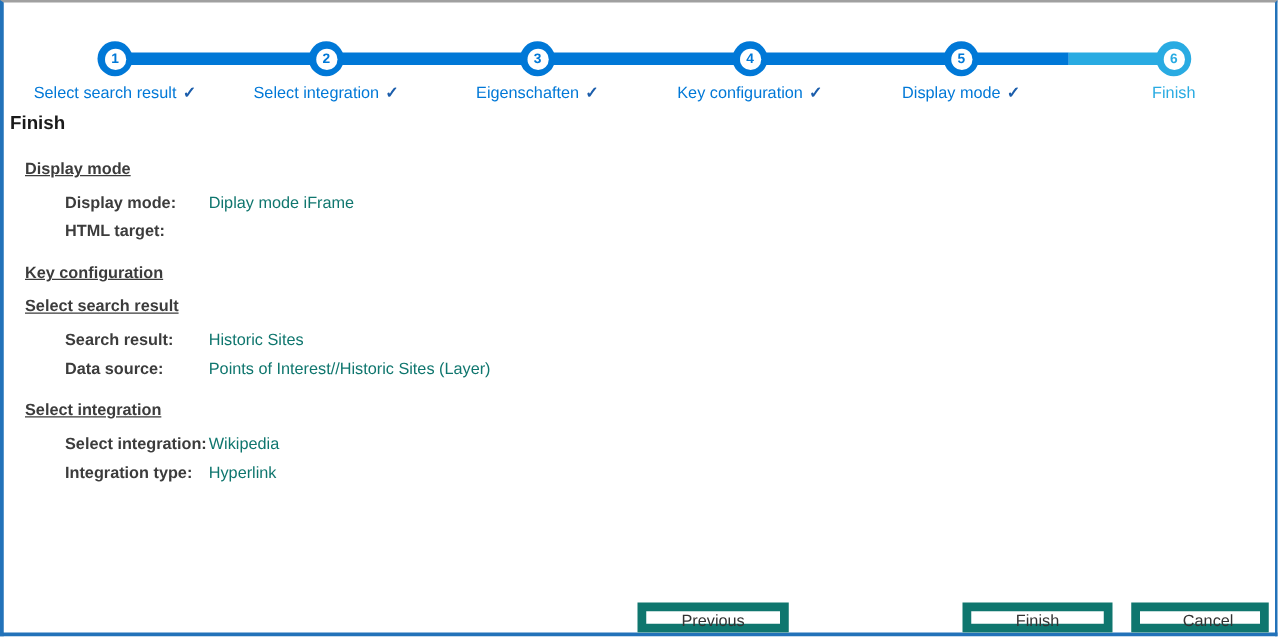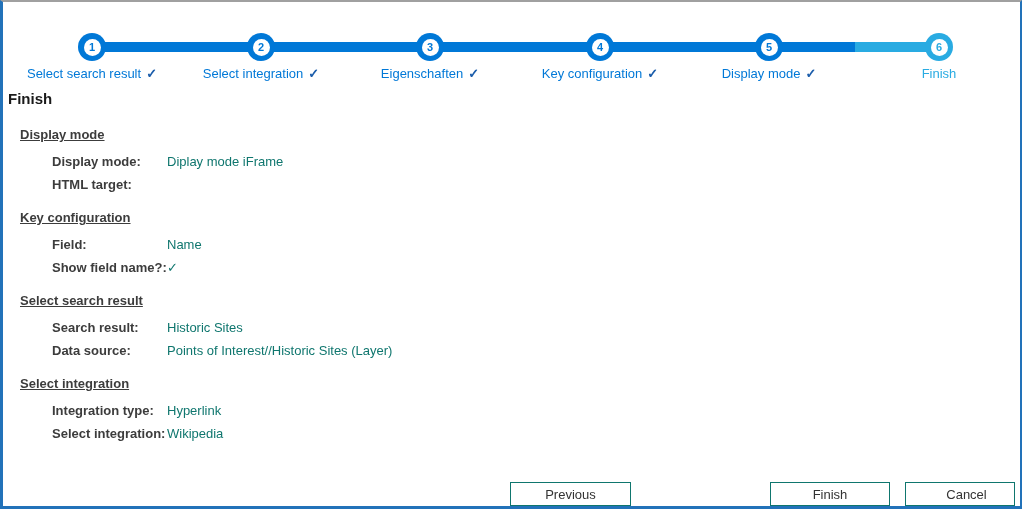--- a/index.html
+++ b/index.html
@@ -58,21 +58,21 @@
     text-decoration:underline; margin-bottom:12px;
   }
   .rows { padding-left:13px; }
   .row { display:flex; height:22.5px; align-items:flex-start;margin-left:19px; }
   .row-label { width:115px; font-size:13px; font-weight:bold; color:#3c3c3c; }
   .row-value { font-size:13px; color:#0f766e; }
 
   
   .btn {
     position:absolute; top:480px; height:24px;
-    background:#ffffff; border:1px solid #0f766e; color:#333333;
+    background:#ffffff; border:7px solid #0f766e; color:#333333;
     font-size:13px; font-family:"Liberation Sans", sans-serif;
     text-align:center; cursor:pointer;
   }
   .btn-previous { left:507px; width:121px; }
   .btn-finish   { left:767px; width:120px; }
   .btn-cancel   { left:902px; width:110px;padding-left:13px; }
 </style>
 </head>
 <body>
 
@@ -139,56 +139,46 @@
         </div>
         <div class="row">
           <div class="row-label">HTML target:</div>
           <div class="row-value"></div>
         </div>
       </div>
     </div>
 
     <div class="section">
       <div class="section-title">Key configuration</div>
-      <div class="rows">
-        <div class="row">
-          <div class="row-label">Field:</div>
-          <div class="row-value">Name</div>
-        </div>
-        <div class="row">
-          <div class="row-label">Show field name?:</div>
-          <div class="row-value">✓</div>
-        </div>
-      </div>
     </div>
 
     <div class="section">
       <div class="section-title">Select search result</div>
       <div class="rows">
         <div class="row">
           <div class="row-label">Search result:</div>
           <div class="row-value">Historic Sites</div>
         </div>
         <div class="row">
           <div class="row-label">Data source:</div>
           <div class="row-value">Points of Interest//Historic Sites (Layer)</div>
         </div>
       </div>
     </div>
 
     <div class="section">
       <div class="section-title">Select integration</div>
       <div class="rows">
         <div class="row">
+          <div class="row-label">Select integration:</div>
+          <div class="row-value">Wikipedia</div>
+        </div>
+        <div class="row">
           <div class="row-label">Integration type:</div>
           <div class="row-value">Hyperlink</div>
-        </div>
-        <div class="row">
-          <div class="row-label">Select integration:</div>
-          <div class="row-value">Wikipedia</div>
         </div>
       </div>
     </div>
 
   </div>
 
   <button class="btn btn-previous">Previous</button>
   <button class="btn btn-finish">Finish</button>
   <button class="btn btn-cancel">Cancel</button>
 

